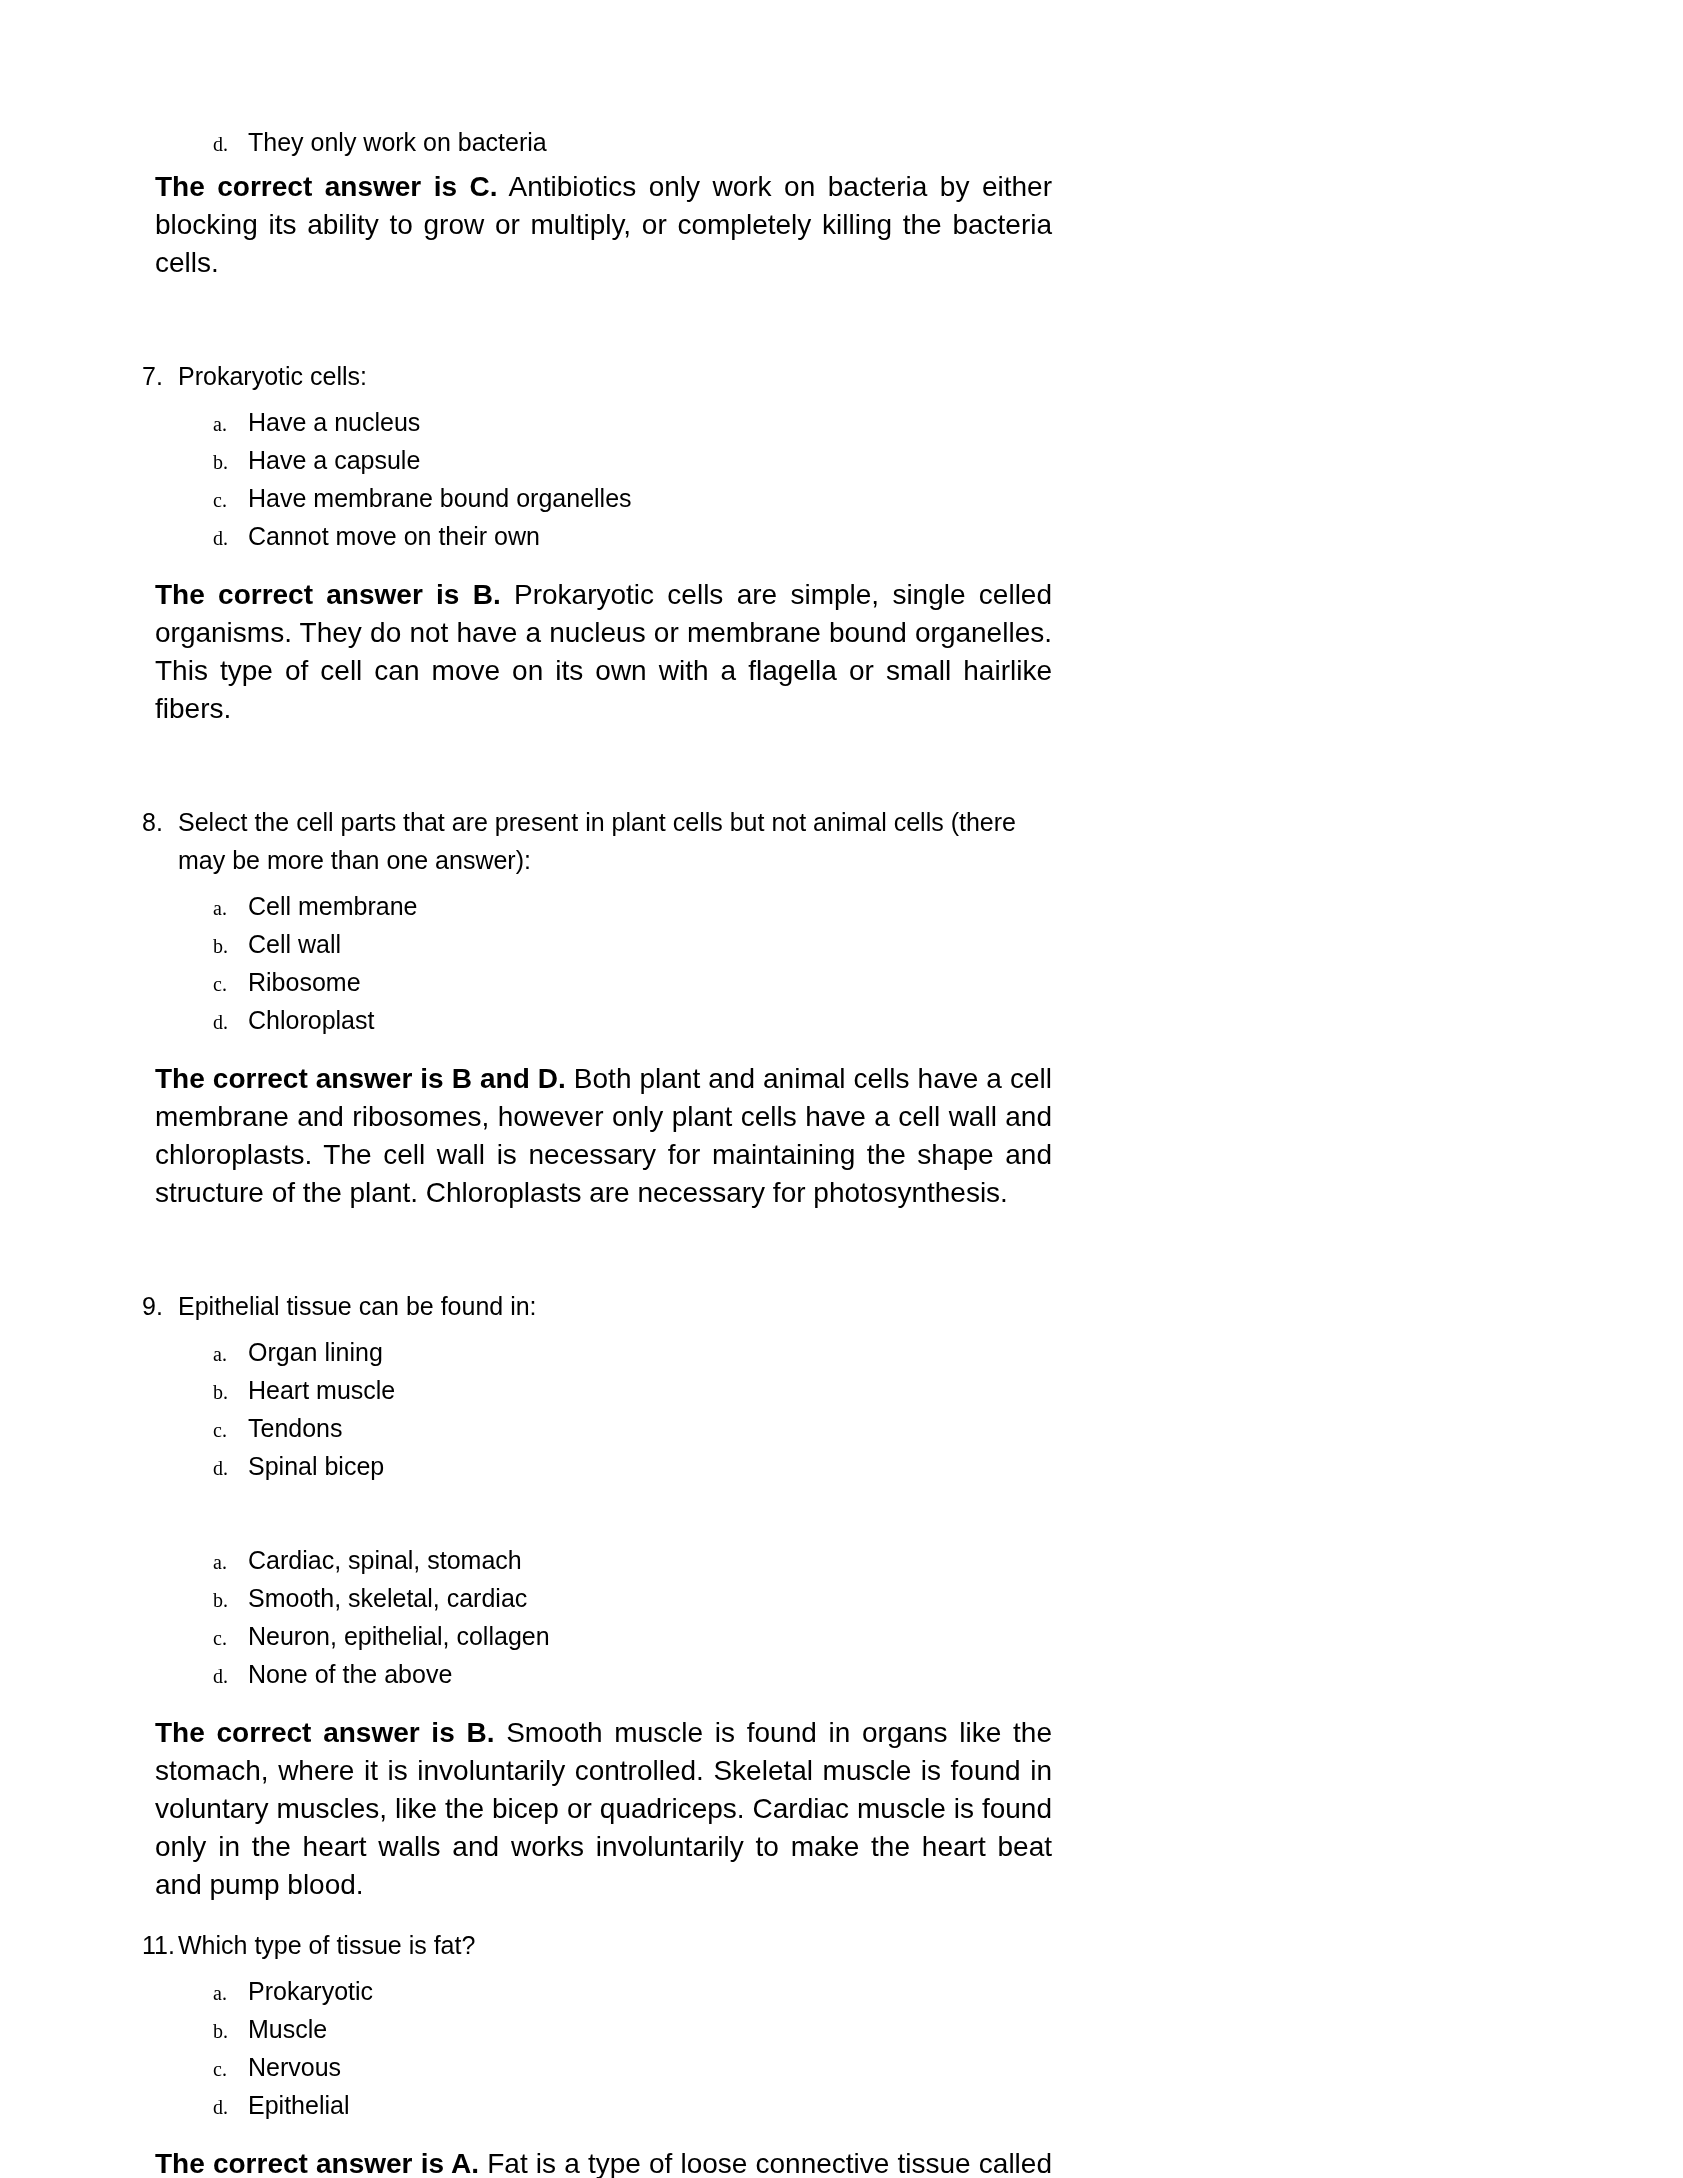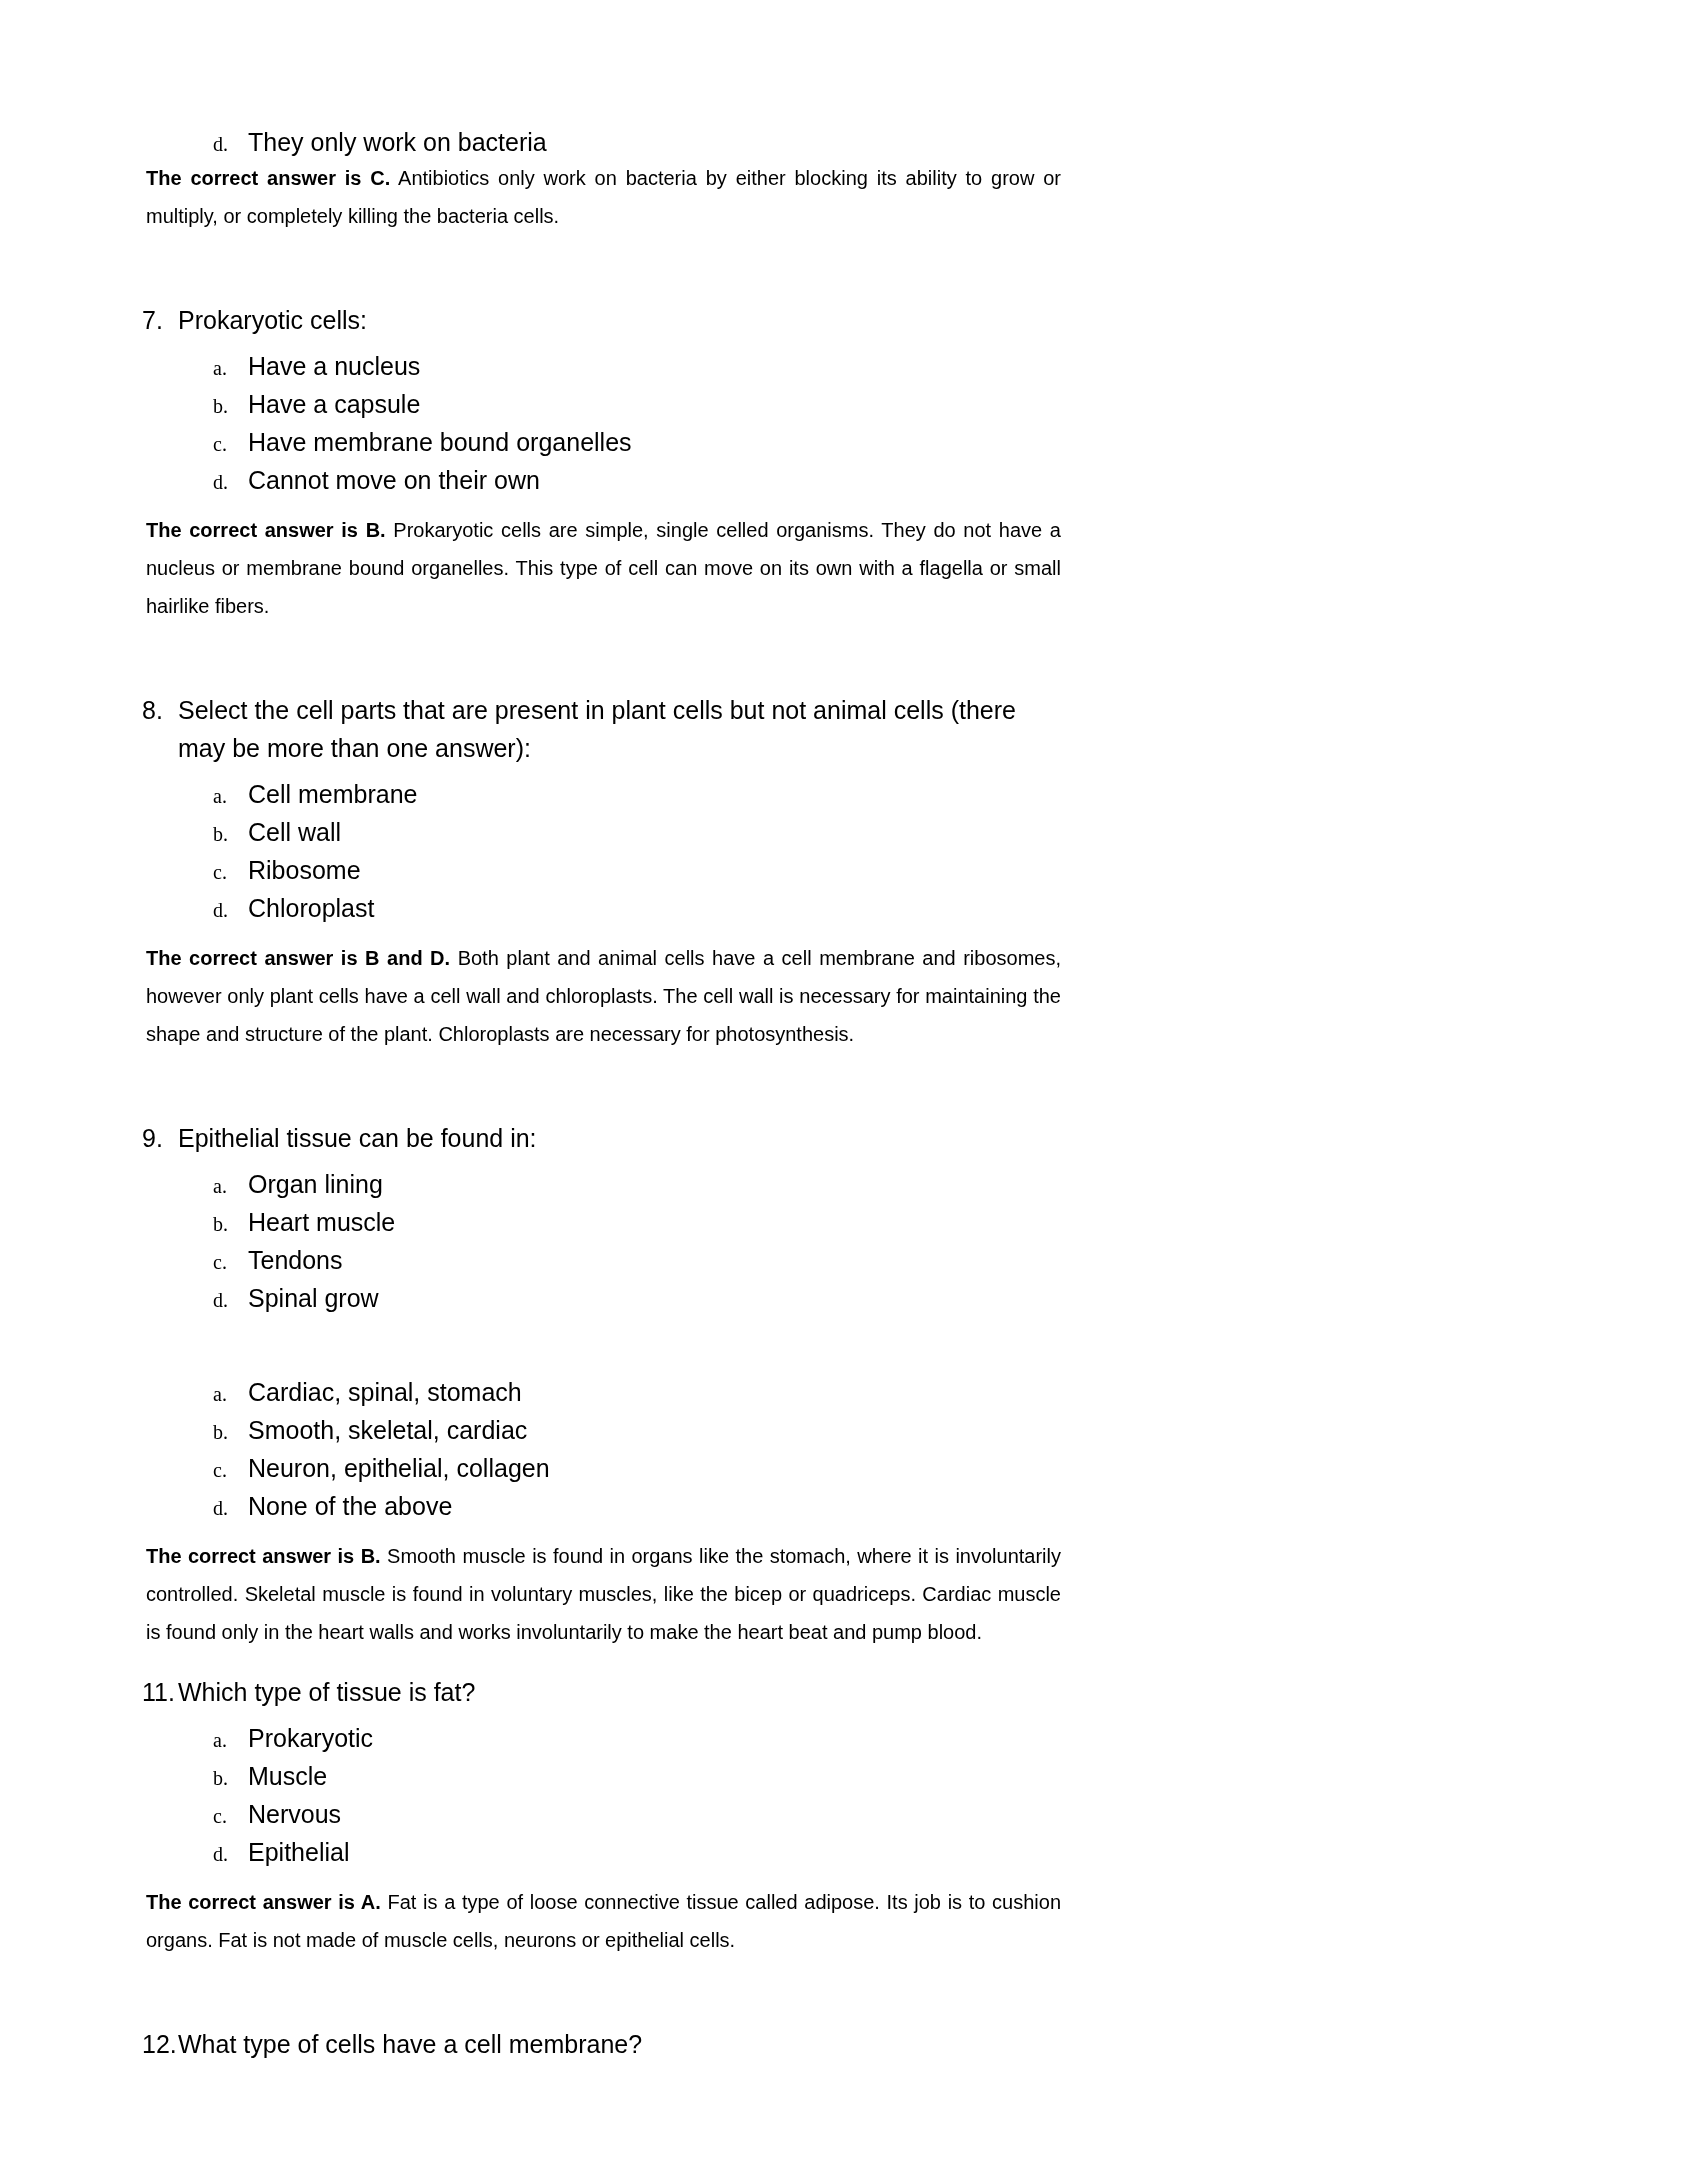--- a/index.html
+++ b/index.html
@@ -21,25 +21,25 @@
     background: #ffffff;
     box-sizing: border-box;
     padding: 129px 619px 0 142px;
   }
   .content {
     width: 923px;
   }
 
   
   .answer-para {
-    font-size: 20px;
+    font-size: 28px;
     line-height: 38px;
     text-align: justify;
     text-justify: inter-word;
-    margin: 4px;
+    margin: 13px;
     padding: 0;
     color: #000;
   }
   .answer-para .lead {
     font-weight: bold;
   }
 
   
   .question {
     position: relative;
@@ -174,21 +174,21 @@
       <li>
         <span class="letter">b.</span>
         <span>Heart muscle</span>
       </li>
       <li>
         <span class="letter">c.</span>
         <span>Tendons</span>
       </li>
       <li>
         <span class="letter">d.</span>
-        <span>Spinal grow</span>
+        <span>Spinal bicep</span>
       </li>
     </ul>
     <div class="gap-sm"></div>
 
     <div class="gap-block"></div>
 
     <div class="gap-sm"></div>
     <ul class="options">
       <li>
         <span class="letter">a.</span>

